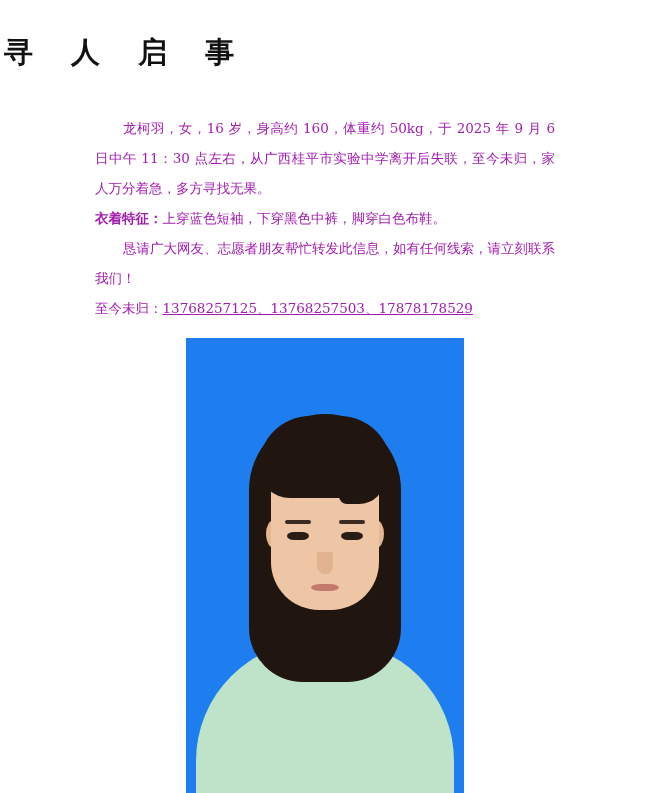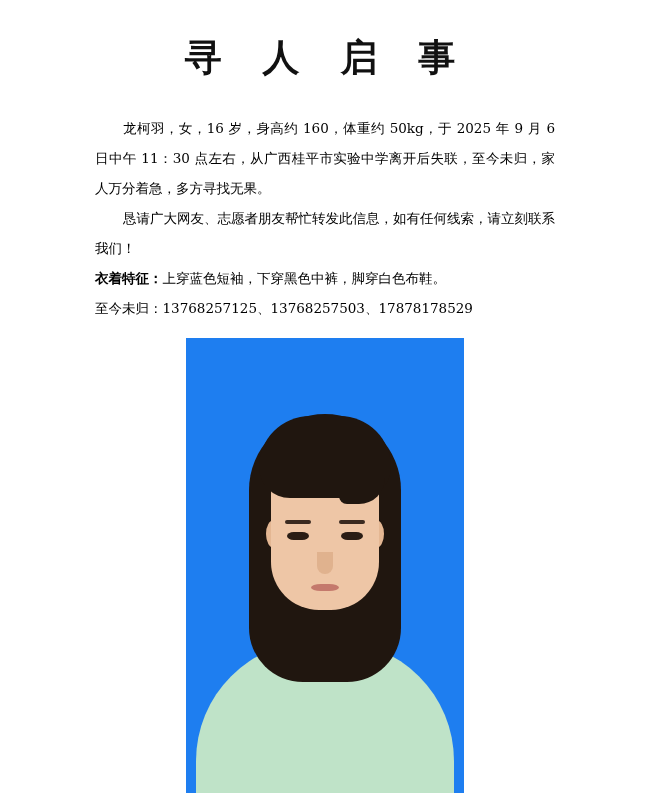--- a/index.html
+++ b/index.html
@@ -15,54 +15,54 @@
     overflow: hidden;
   }
   .page {
     width: 650px;
     height: 793px;
     position: relative;
     background: #ffffff;
     box-sizing: border-box;
   }
   .title {
-    text-align: center;
-    font-size: 37px;
+    font-size: 29px;
     font-weight: bold;
     letter-spacing: 14px;
     padding-top: 33px;
     padding-left: 4px;
     color: #111111;
     font-family: "DejaVu Serif", "Liberation Serif", serif;
   }
   .body-text {
-    margin: 6px auto;
+    margin: 16px auto;
     width: 460px;
     padding-top: 24px;
     font-size: 13.5px;
     line-height: 30px;
-    color: #000000;
+    color: #a21caf;
     text-align: justify;
   }
   .para {
     margin: 0 0 0 0;
     text-indent: 28px;
   }
   .para.p2 {
     text-indent: 0;
   }
   .para.p2 .lead {
     font-weight: bold;
   }
   .para.p4 {
     text-indent: 0;
     padding-left: 0;
   }
   .para.p4 .phones {
     font-family: "DejaVu Serif", "Liberation Serif", serif;
+    text-decoration: underline;
   }
   .photo-wrap {
     position: absolute;
     left: 186px;
     top: 338px;
     width: 278px;
     height: 455px;
   }
   .photo {
     width: 278px;
@@ -207,26 +207,26 @@
 <div class="page">
 
   <div class="title">寻 人 启 事</div>
 
   <div class="body-text">
 
     <p class="para p1">
       <span>龙柯羽，女，16 岁，身高约 160，体重约 50kg，于 2025 年 9 月 6 日中午 11：30 点左右，从广西桂平市实验中学离开后失联，至今未归，家人万分着急，多方寻找无果。</span>
     </p>
 
+    <p class="para p2">
+      <span class="lead">衣着特征：</span><span>上穿蓝色短袖，下穿黑色中裤，脚穿白色布鞋。</span>
+    </p>
+
     <p class="para p3">
       <span>恳请广大网友、志愿者朋友帮忙转发此信息，如有任何线索，请立刻联系我们！</span>
-    </p>
-
-    <p class="para p2">
-      <span class="lead">衣着特征：</span><span>上穿蓝色短袖，下穿黑色中裤，脚穿白色布鞋。</span>
     </p>
 
     <p class="para p4">
       <span>至今未归：</span><span class="phones">13768257125、13768257503、17878178529</span>
     </p>
 
   </div>
 
   <div class="photo-wrap">
     <div class="photo">

